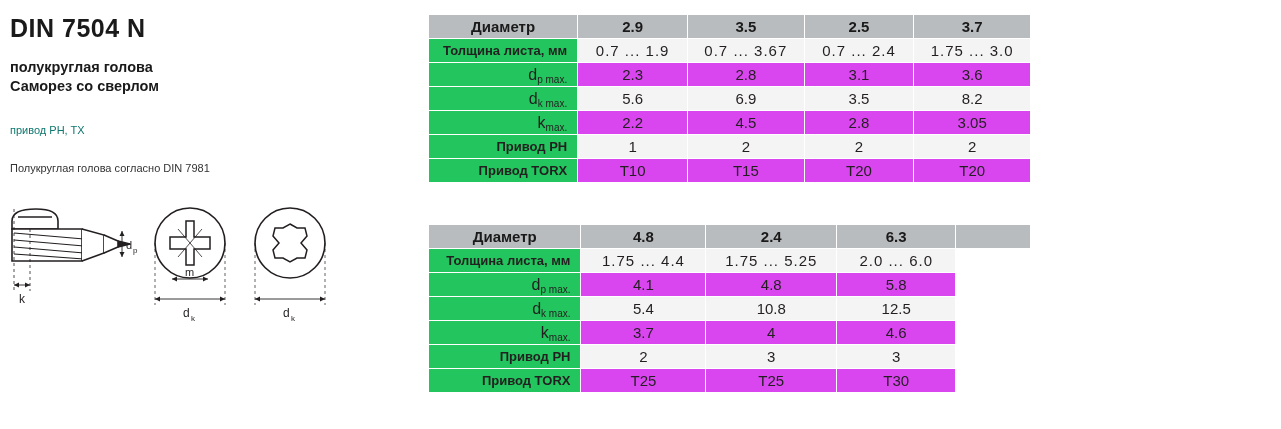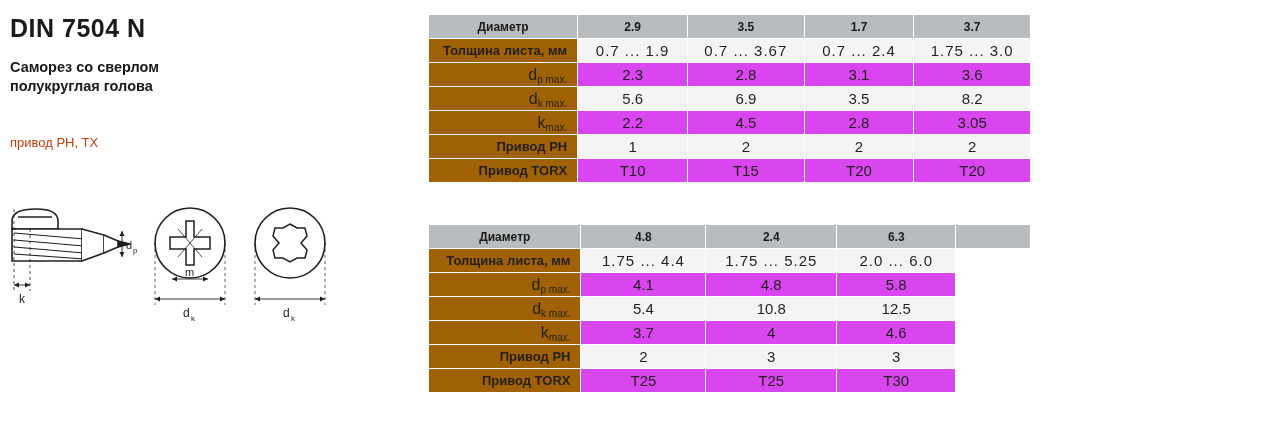--- a/index.html
+++ b/index.html
@@ -45,23 +45,22 @@
     font-size: 14.5px;
     font-weight: bold;
     line-height: 19px;
     color: #1a1a1a;
     width: 330px;
   }
   .drive {
     position: absolute;
     left: 10px;
     top: 124px;
-    font-size: 13px;
-    color: #c2410c;
-    margin-top: 11px;
+    font-size: 11px;
+    color: #0f766e;
   }
   .note {
     position: absolute;
     left: 10px;
     top: 162px;
     font-size: 11px;
     color: #333;
   }
 
   .figure {
@@ -85,25 +84,25 @@
     border: 1px solid #ffffff;
     height: 23px;
     padding: 0 6px;
     text-align: center;
     vertical-align: middle;
     white-space: nowrap;
   }
   .tbl tr.header td {
     background: #b9bcbe;
     font-weight: bold;
-    font-size: 12px;
+    font-size: 15px;
     color: #1a1a1a;
   }
   .tbl td.rowlabel {
-    background: #a16207;
+    background: #22c55e;
     text-align: right;
     font-weight: bold;
     font-size: 13px;
     padding-right: 10px;
   }
   .tbl td.rowlabel.plain {
     font-weight: normal;
     font-size: 14px;
   }
   .tbl tr.alt td.val {
@@ -136,25 +135,26 @@
 </style>
 </head>
 <body>
 
 <div class="page">
 
   <div class="left">
     <div class="title">DIN 7504 N</div>
 
     <div class="subtitle">
+      <div>полукруглая голова</div>
       <div>Саморез со сверлом</div>
-      <div>полукруглая голова</div>
     </div>
 
     <div class="drive">привод PH, TX</div>
+    <div class="note">Полукруглая голова согласно DIN 7981</div>
 
     <div class="figure">
       <svg width="420" height="140" viewBox="0 0 420 140">
         <g stroke="#231f20" fill="none" stroke-width="1.4">
 
           <path d="M12,14 Q12,2 36,2 Q58,2 58,14 L58,22 L12,22 Z" fill="#ffffff" stroke="#231f20" stroke-width="1.6" transform="translate(0,12)"></path>
 
           <line x1="18" y1="22" x2="52" y2="22"></line>
 
           <path d="M20,34 L20,66 L90,66 L90,34 Z" fill="#ffffff" stroke="#231f20" stroke-width="1.6" transform="translate(-8,0)"></path>
@@ -228,21 +228,21 @@
           <col style="width:170px">
           <col style="width:170px">
           <col style="width:170px">
           <col style="width:170px">
       </colgroup>
       <tbody>
         <tr class="header">
           <td class="corner">Диаметр</td>
           <td>2.9</td>
           <td>3.5</td>
-          <td>1.7</td>
+          <td>2.5</td>
           <td>3.7</td>
         </tr>
 
         <tr>
           <td class="rowlabel">Толщина листа, мм</td>
           <td class="val spaced">0.7  ...  1.9</td>
           <td class="val spaced">0.7  ...  3.67</td>
           <td class="val spaced">0.7  ...  2.4</td>
           <td class="val spaced">1.75  ...  3.0</td>
         </tr>

